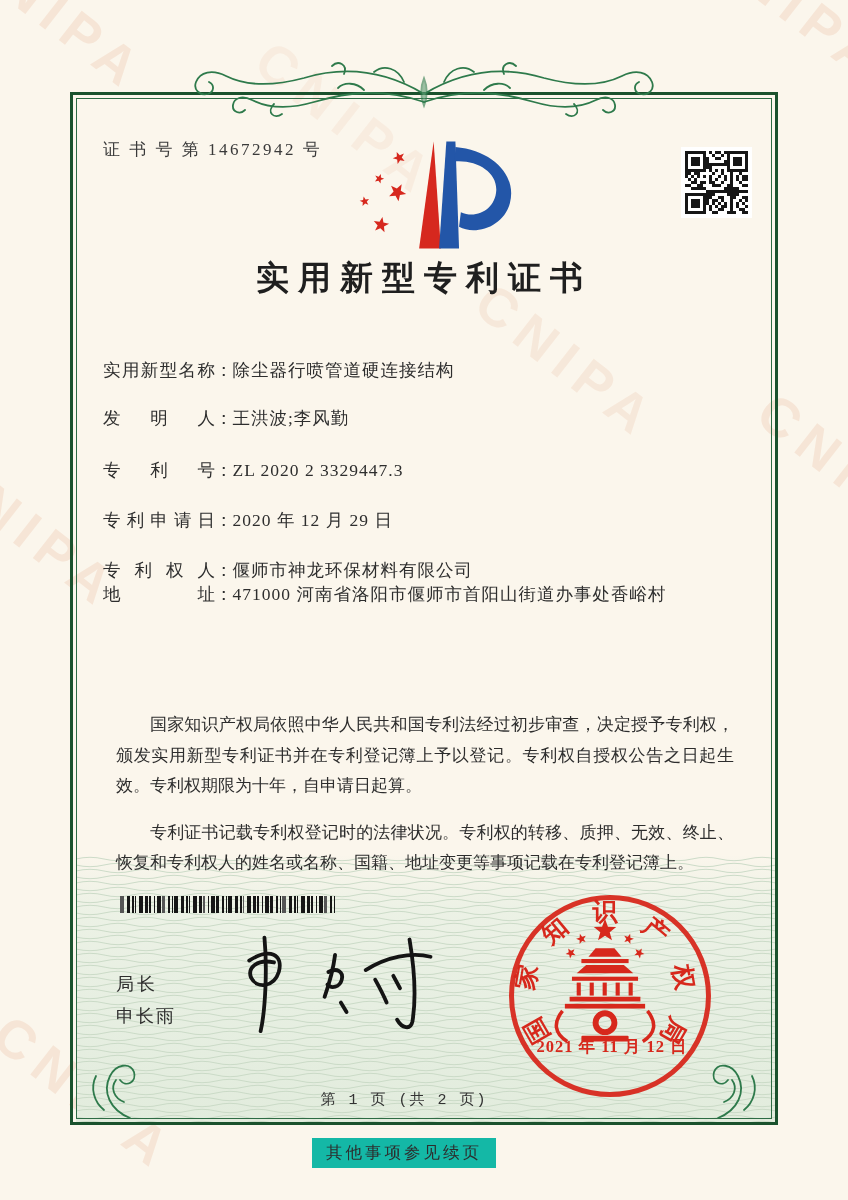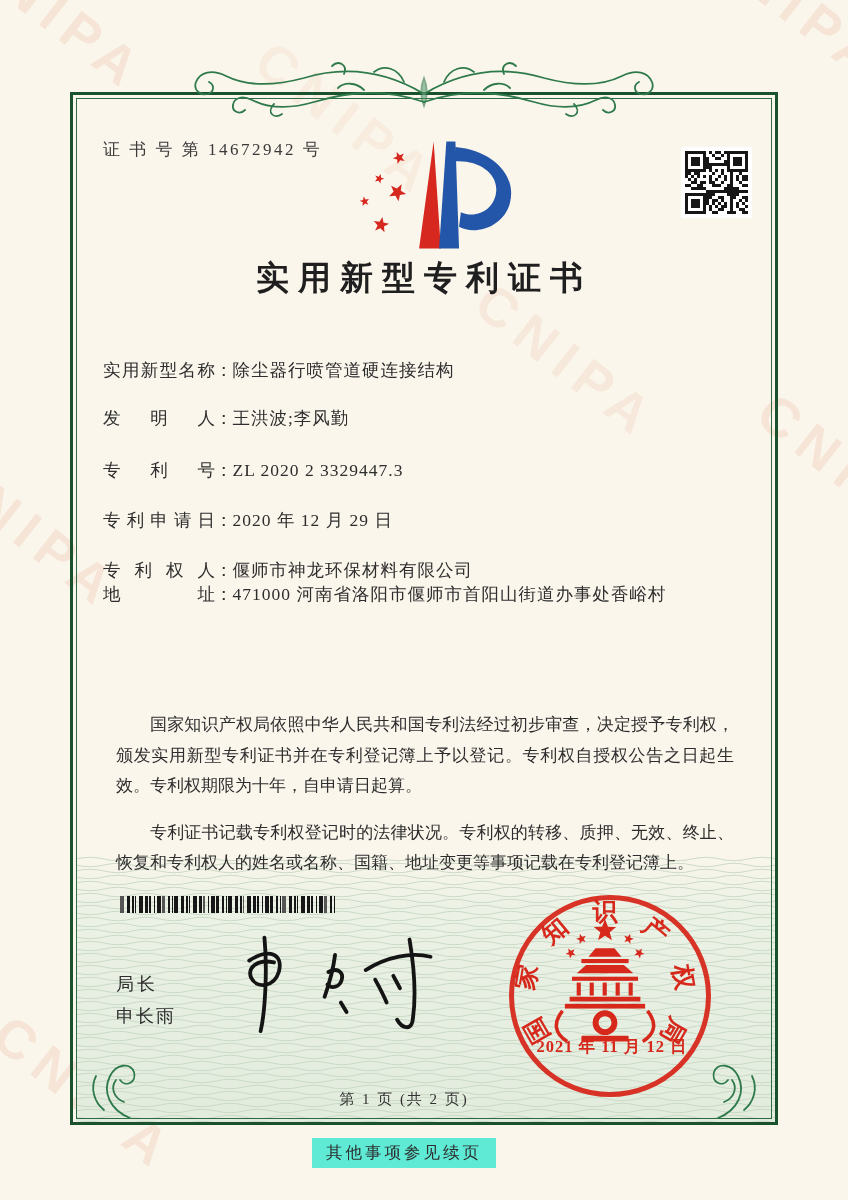--- a/index.html
+++ b/index.html
@@ -55,23 +55,23 @@
   .seal-ring{position:absolute;left:9px;top:9px;width:192px;height:192px;border:5px solid #d7281c;
              border-radius:50%;opacity:.95;}
   .seal-chars{position:absolute;left:0;top:0;width:210px;height:210px;color:#d7281c;
               font-size:25px;font-weight:700;}
   .seal-emblem{position:absolute;left:46px;top:28px;}
   .seal-date{position:absolute;left:12px;top:150px;width:200px;text-align:center;color:#d7281c;
              font-size:16.5px;font-weight:700;letter-spacing:1px;z-index:6;}
 
   
   .pagefoot{position:absolute;left:0;right:40px;top:1090px;text-align:center;font-size:15px;
-            color:#333;z-index:4;letter-spacing:2px;}
+            color:#333;z-index:4;letter-spacing:2px;font-family:Liberation Mono, monospace;}
   .continuation{position:absolute;left:0;right:40px;top:1138px;text-align:center;z-index:4;}
-  .continuation span{display:inline-block;background:#5eead4;padding:4px 14px;font-size:16.5px;
+  .continuation span{display:inline-block;background:#14b8a6;padding:4px 14px;font-size:16.5px;
             letter-spacing:3px;color:#2d2d2d;}
 </style>
 </head>
 <body>
 
 <div class="page">
 
   <span class="wm" style="left:-52px;top:-18px;">CNIPA</span>
   <span class="wm" style="left:688px;top:-26px;">CNIPA</span>
   <span class="wm" style="left:240px;top:88px;opacity:.55;">CNIPA</span>

